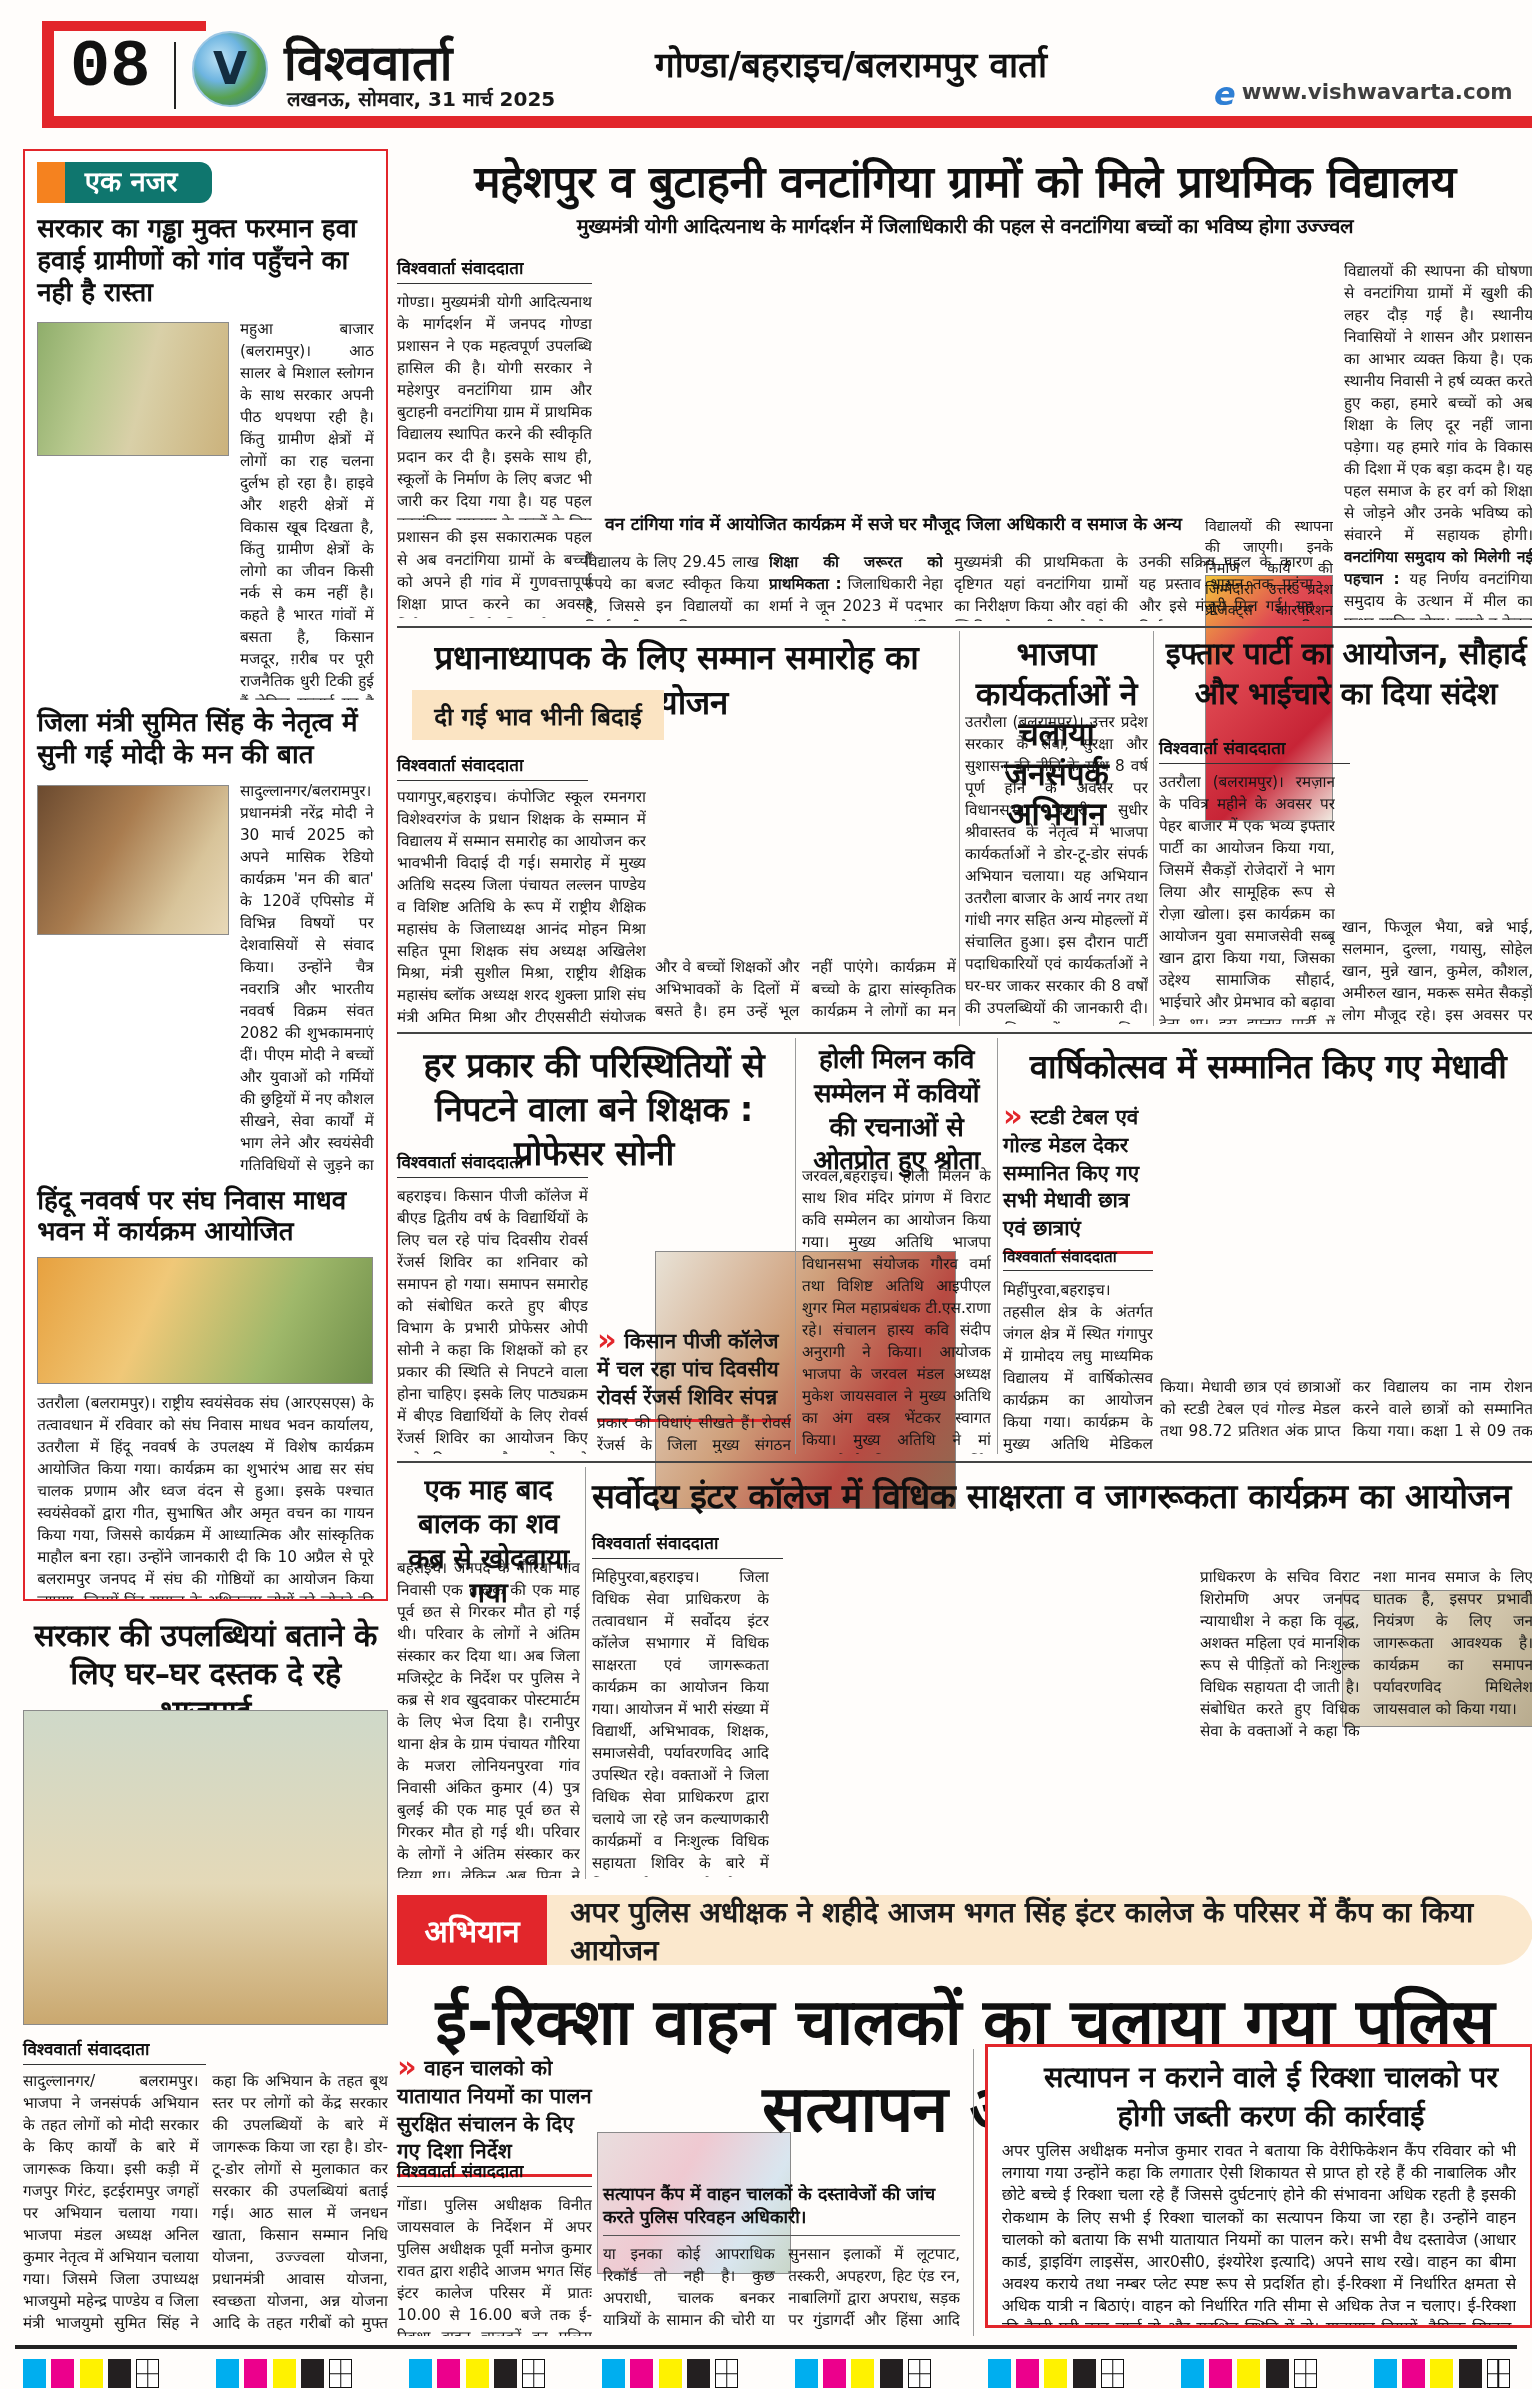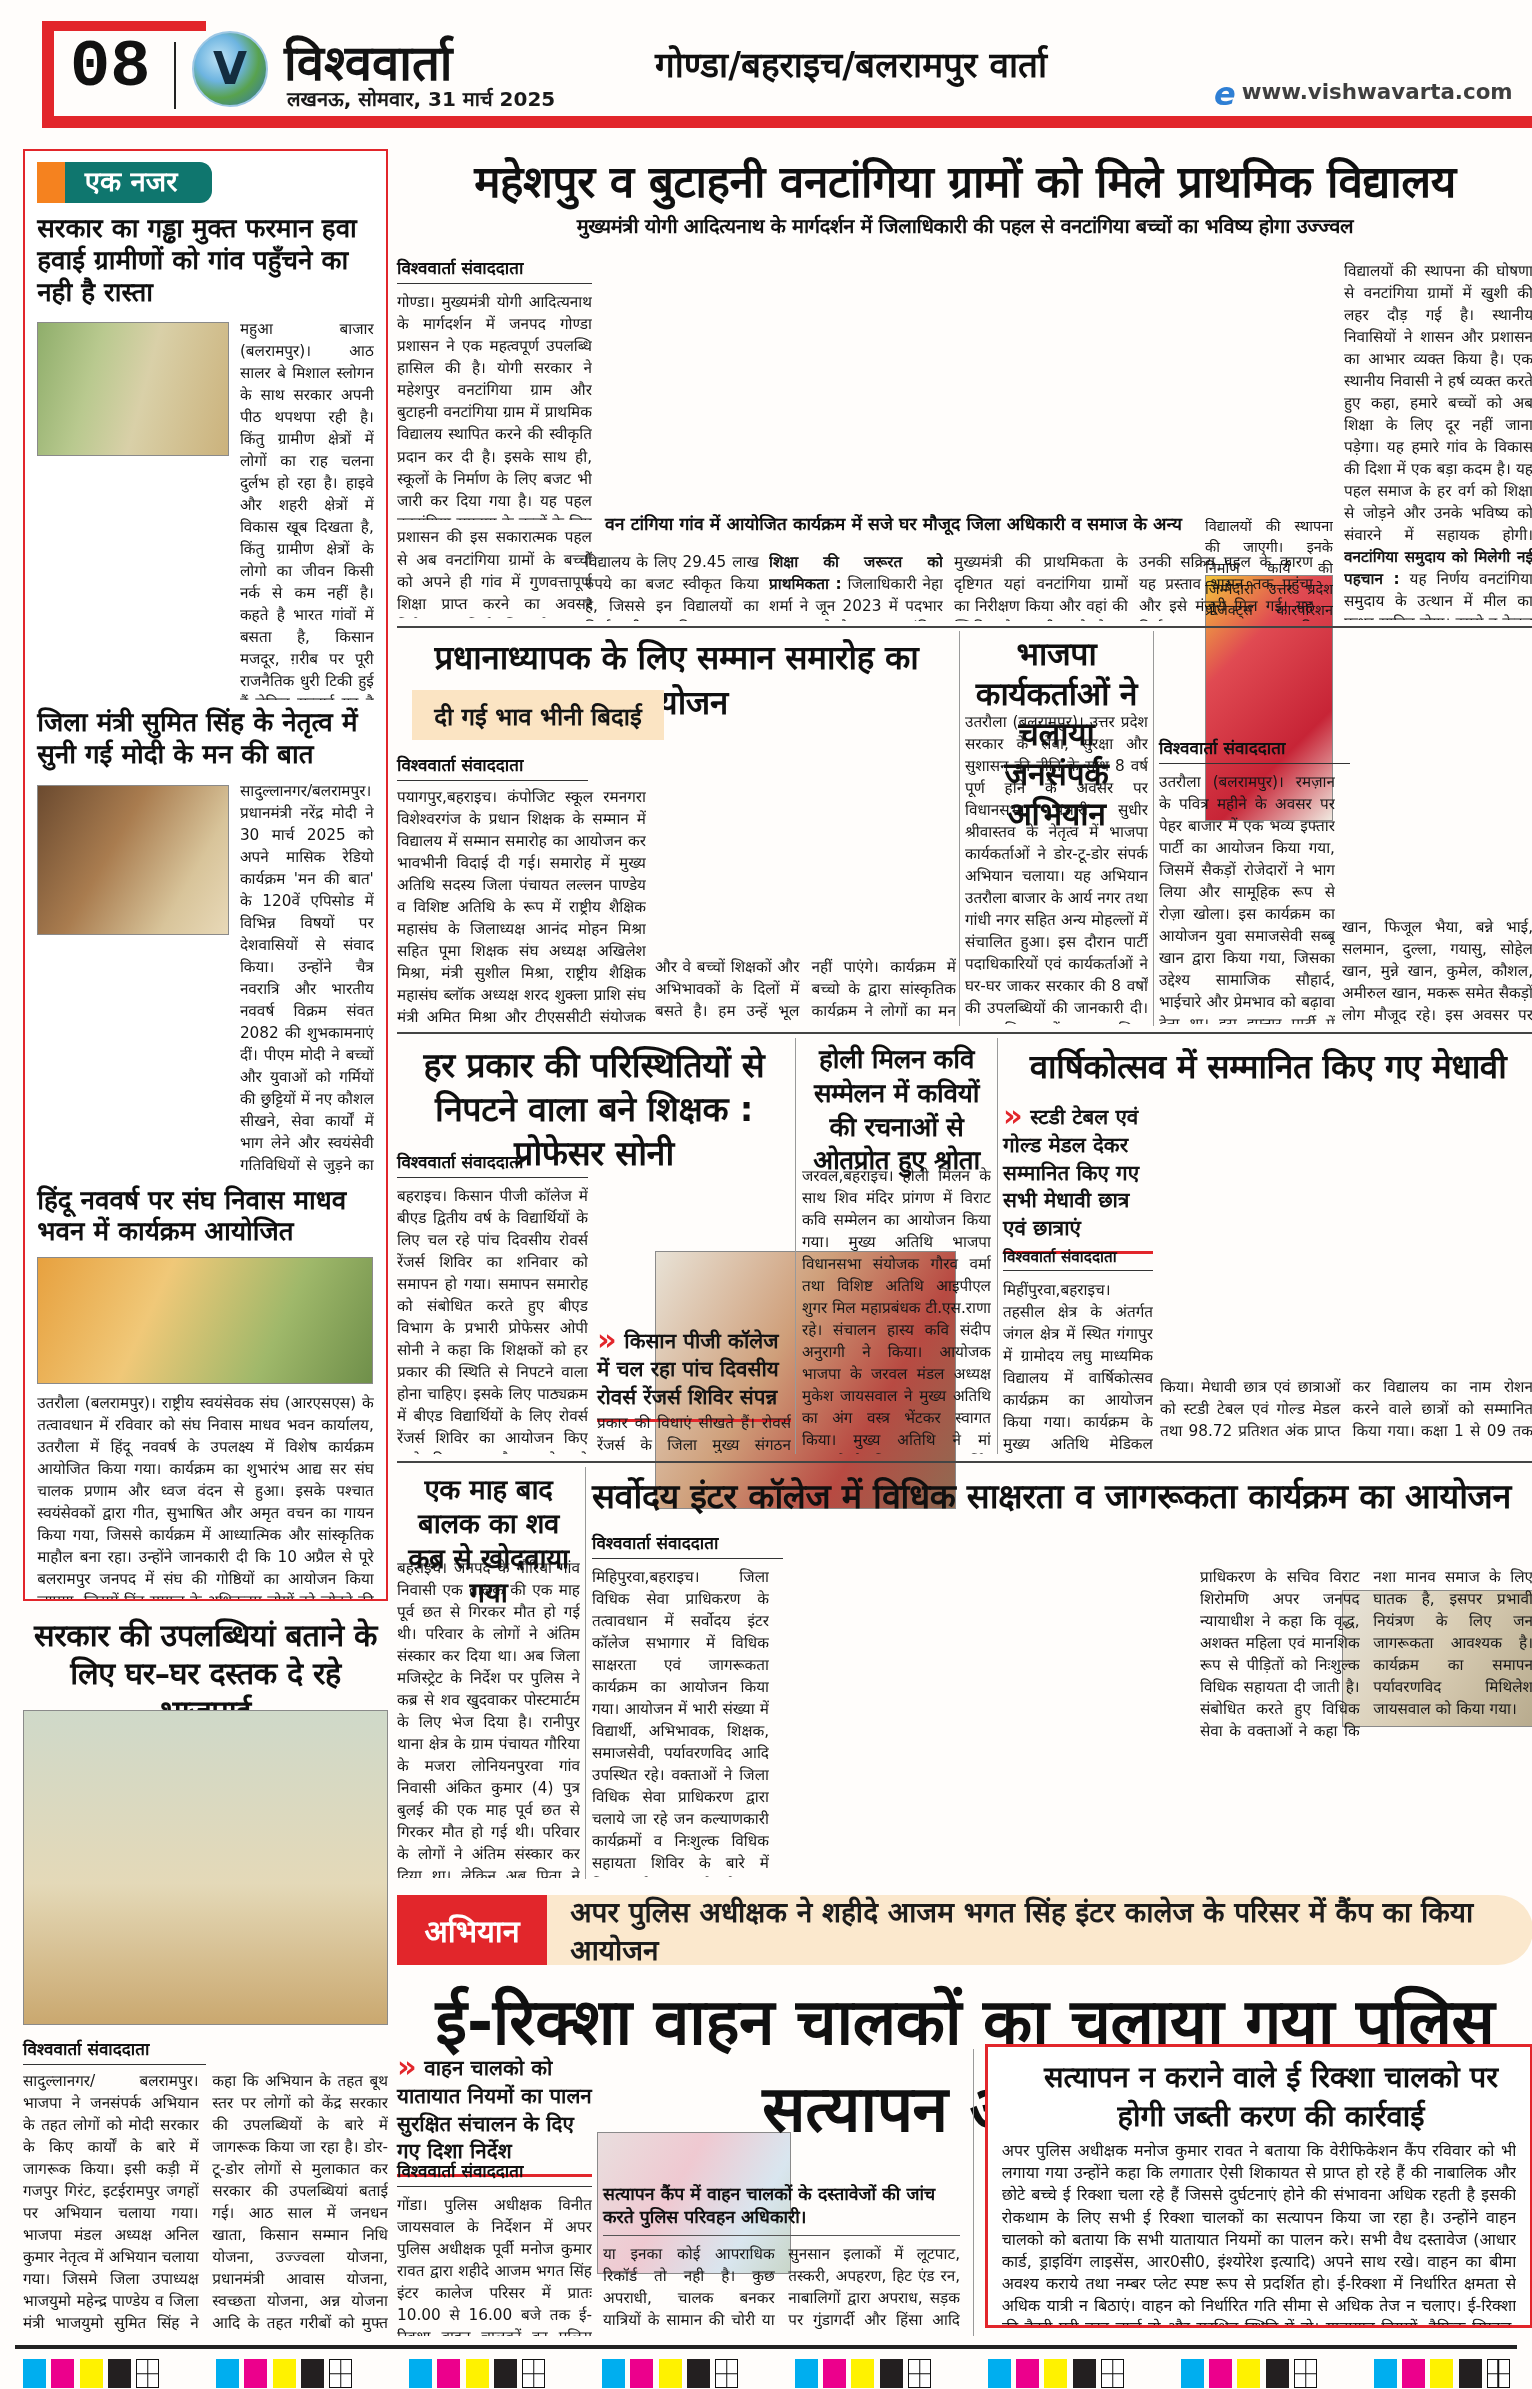--- a/index.html
+++ b/index.html
@@ -157,20 +157,21 @@
   <div class="abs byline" style="left:397px; top:753px; width:191px;">विश्ववार्ता संवाददाता</div>
   <div class="abs body-txt" style="left:397px; top:786px; width:249px; height:238px;">पयागपुर,बहराइच। कंपोजिट स्कूल रमनगरा विशेश्वरगंज के प्रधान शिक्षक के सम्मान में विद्यालय में सम्मान समारोह का आयोजन कर भावभीनी विदाई दी गई। समारोह में मुख्य अतिथि सदस्य जिला पंचायत लल्लन पाण्डेय व विशिष्ट अतिथि के रूप में राष्ट्रीय शैक्षिक महासंघ के जिलाध्यक्ष आनंद मोहन मिश्रा सहित पूमा शिक्षक संघ अध्यक्ष अखिलेश मिश्रा, मंत्री सुशील मिश्रा, राष्ट्रीय शैक्षिक महासंघ ब्लॉक अध्यक्ष शरद शुक्ला प्राशि संघ मंत्री अमित मिश्रा और टीएससीटी संयोजक अतुल मिश्रा सहित न्याय पंचायत डोलकुआ के शिक्षक व अभिभावक उपस्थित रहे। समारोह को संबोधित करते हुए आनंद मोहन मिश्रा ने कहा कि अपने शैक्षिक जीवन को सफलता पूरक पूरा किया। मुख्य</div>
   <div class="abs photo ph-samman" style="left:655px; top:690px; width:301px; height:258px;"></div>
   <div class="abs body-txt" style="left:655px; top:956px; width:301px; height:69px; columns:2; column-gap:12.2px;">और वे बच्चों शिक्षकों और अभिभावकों के दिलों में बसते है। हम उन्हें भूल नहीं पाएंगे। कार्यक्रम में बच्चो के द्वारा सांस्कृतिक कार्यक्रम ने लोगों का मन मोह लिया। इस अवसर शुक्ल ने भी नयनों में भावी जीवन है। 'स्मृतियों में संचित कल है' के माध्यम से जीवन की दूसरी पारी के लिए उपस्थित लोगों से आशीर्वाद लिया। पंचायत रमनगरा के सभी सम्मानित अभिभावक उपस्थित रहे।</div>
 
   <div class="abs rule-v" style="left:959px; top:631px; height:395px;"></div>
   <div class="abs hl center" style="left:965px; top:634px; width:183px; font-size:32px; line-height:1.25;">भाजपा कार्यकर्ताओं ने चलाया जनसंपर्क अभियान</div>
   <div class="abs body-txt" style="left:965px; top:711px; width:183px; height:313px;">उतरौला (बलरामपुर)। उत्तर प्रदेश सरकार के सेवा, सुरक्षा और सुशासन की नीति के साथ 8 वर्ष पूर्ण होने के अवसर पर विधानसभा प्रभारी सुधीर श्रीवास्तव के नेतृत्व में भाजपा कार्यकर्ताओं ने डोर-टू-डोर संपर्क अभियान चलाया। यह अभियान उतरौला बाजार के आर्य नगर तथा गांधी नगर सहित अन्य मोहल्लों में संचालित हुआ। इस दौरान पार्टी पदाधिकारियों एवं कार्यकर्ताओं ने घर-घर जाकर सरकार की 8 वर्षों की उपलब्धियों की जानकारी दी। इस अभियान में भाजपा जिला संयोजक देवानंद गुप्ता, नगर अध्यक्ष फरीन्द्र गुप्ता, कमलापुरी समाज के अध्यक्ष अमरचंद गुप्ता, जिला सह संयोजक अंकुर गुप्ता, पूर्व नगर अध्यक्ष सहित सभी सम्मानित सदस्य शामिल हुए।</div>
   <div class="abs rule-v" style="left:1153px; top:631px; height:395px;"></div>
 
+  <div class="abs hl center" style="left:1159px; top:634px; width:374px; font-size:30.5px; line-height:1.3;">इफ्तार पार्टी का आयोजन, सौहार्द और भाईचारे का दिया संदेश</div>
   <div class="abs byline" style="left:1159px; top:736px; width:191px;">विश्ववार्ता संवाददाता</div>
   <div class="abs body-txt" style="left:1159px; top:771px; width:176px; height:253px;">उतरौला (बलरामपुर)। रमज़ान के पवित्र महीने के अवसर पर पेहर बाजार में एक भव्य इफ्तार पार्टी का आयोजन किया गया, जिसमें सैकड़ों रोजेदारों ने भाग लिया और सामूहिक रूप से रोज़ा खोला। इस कार्यक्रम का आयोजन युवा समाजसेवी सब्बू खान द्वारा किया गया, जिसका उद्देश्य सामाजिक सौहार्द, भाईचारे और प्रेमभाव को बढ़ावा देना था। इस इफ्तार पार्टी में खजूर, फल, शर्बत और विभिन्न पारंपरिक व्यंजन परोसे गए। सभी रोजेदारों ने मिलकर अमन चैन की दुआ मांगी। पासवान, सब्बू खान, हसीब खान, जसीर आदि की मौजूदगी रही।</div>
   <div class="abs photo ph-iftar" style="left:1342px; top:771px; width:191px; height:137px;"></div>
   <div class="abs body-txt" style="left:1342px; top:916px; width:191px; height:108px;">खान, फिजूल भैया, बन्ने भाई, सलमान, दुल्ला, गयासु, सोहेल खान, मुन्ने खान, कुमेल, कौशल, अमीरुल खान, मकरू समेत सैकड़ों लोग मौजूद रहे। इस अवसर पर सब्बू खान ने कहा, 'रमज़ान का महीना हमें संयम, सहनशीलता और समाज में प्रेम और भाईचारा बनाए रखने की शिक्षा देता है।'</div>
 
   <div class="abs rule-h" style="left:397px; top:1032px; width:1136px;"></div>
 
   <div class="abs hl center" style="left:397px; top:1043px; width:394px; font-size:34px; line-height:1.3;">हर प्रकार की परिस्थितियों से निपटने वाला बने शिक्षक : प्रोफेसर सोनी</div>
   <div class="abs byline" style="left:397px; top:1150px; width:191px;">विश्ववार्ता संवाददाता</div>
   <div class="abs body-txt" style="left:397px; top:1185px; width:191px; height:269px;">बहराइच। किसान पीजी कॉलेज में बीएड द्वितीय वर्ष के विद्यार्थियों के लिए चल रहे पांच दिवसीय रोवर्स रेंजर्स शिविर का शनिवार को समापन हो गया। समापन समारोह को संबोधित करते हुए बीएड विभाग के प्रभारी प्रोफेसर ओपी सोनी ने कहा कि शिक्षकों को हर प्रकार की स्थिति से निपटने वाला होना चाहिए। इसके लिए पाठ्यक्रम में बीएड विद्यार्थियों के लिए रोवर्स रेंजर्स शिविर का आयोजन किए जाने की व्यवस्था है। समारोह को संबोधित करते हुए विभाग</div>

